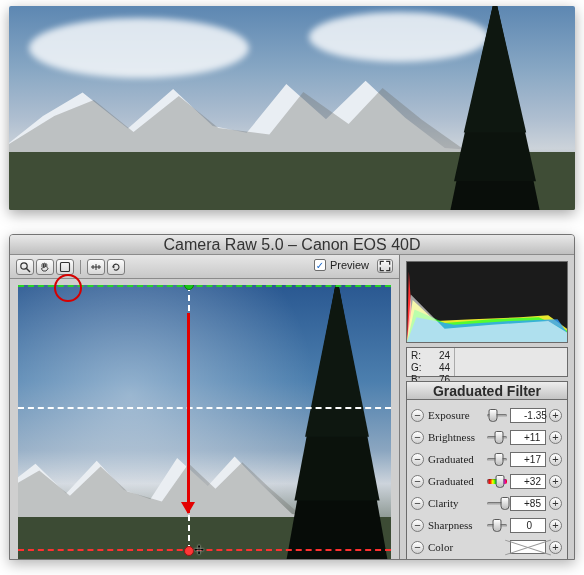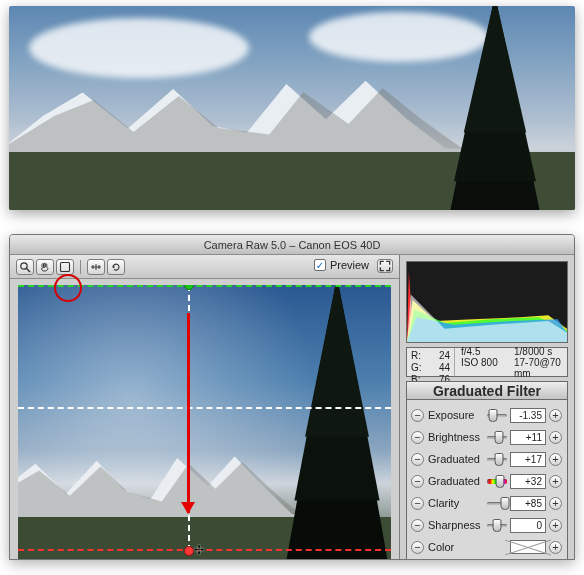--- a/index.html
+++ b/index.html
@@ -14,21 +14,21 @@
   .c1 { width:220px; height:60px; top:12px; left:20px; }
   .c2 { width:180px; height:50px; top:6px; left:300px; }
   .ridge { position:absolute; bottom:52px; left:0; right:0; height:84px; background:#e9eef3; clip-path:polygon(0% 82%, 6% 50%, 13% 22%, 21% 65%, 29% 18%, 36% 62%, 42% 70%, 49% 12%, 56% 54%, 63% 8%, 70% 52%, 77% 88%, 100% 100%, 0% 100%); }
   .rock { position:absolute; bottom:54px; left:0; right:0; height:80px; background:#6d6d68; opacity:.35; clip-path:polygon(0% 85%, 8% 50%, 15% 30%, 22% 70%, 30% 25%, 37% 65%, 46% 73%, 52% 20%, 60% 60%, 66% 15%, 73% 55%, 80% 90%, 100% 100%, 0% 100%); }
   .tree { position:absolute; right:0; top:-10px; bottom:-20px; width:160px; }
   .tree svg { width:100%; height:100%; }
   .grass { position:absolute; bottom:0; left:0; right:0; height:58px; background:#3f4d36; }
 
   
   .app { margin: 24px 9px 0 9px; border:1px solid #747474; border-radius:4px 4px 0 0; overflow:hidden; box-shadow: 0 4px 14px rgba(0,0,0,0.3); position:relative; height:326px; background:#cfcfcf;}
-  .titlebar { height:20px; background:linear-gradient(#e9e9e9,#bfbfbf); border-bottom:1px solid #8b8b8b; text-align:center; font-size:11px; color:#333; line-height:20px; position:relative;}
+  .titlebar { height:20px; background:linear-gradient(#e9e9e9,#bfbfbf); border-bottom:1px solid #8b8b8b; text-align:center; font-size:16px; color:#333; line-height:20px; position:relative;}
   .body { display:flex; height:306px;}
   .left { width:390px; background:#cfcfcf; position:relative; border-right:1px solid #7e7e7e;}
   .toolbar { height:24px; background:linear-gradient(#e6e6e6,#c8c8c8); border-bottom:1px solid #8b8b8b; display:flex; align-items:center; padding:0 6px; gap:2px; position:relative;}
   .tbtn { width:18px; height:16px; border:1px solid #7d7d7d; border-radius:3px; background:linear-gradient(#fcfcfc,#d7d7d7); display:flex; align-items:center; justify-content:center; cursor:pointer; position:relative;}
   .tbtn svg { width:12px; height:12px; }
   .sep { width:1px; height:14px; background:#8b8b8b; margin:0 4px;}
   .circle-hi { position:absolute; width:28px; height:28px; border:2px solid #d60000; border-radius:50%; left:44px; top:19px; z-index:30; pointer-events:none;}
   .preview-box { position:absolute; right:30px; top:4px; display:flex; align-items:center; gap:4px; font-size:11px;}
   .chk { width:12px; height:12px; border:1px solid #6d6d6d; border-radius:2px; background:#fff; display:flex; align-items:center; justify-content:center; cursor:pointer;}
   .chk::after { content:"✓"; font-size:10px; color:#1a67c9; }
@@ -61,26 +61,26 @@
   .rgb { width:48px; border-right:1px solid #aaa; padding:2px 4px; line-height:1.2;}
   .rgb-row { display:flex; justify-content:space-between;}
   .exif { flex:1; display:grid; grid-template-columns:1fr 1fr; align-content:center; padding:2px 6px; gap:0 6px;}
   .panel-h { margin:0 6px; height:18px; background:linear-gradient(#eeeeee,#c3c3c3); border:1px solid #6b6b6b; border-bottom:none; font-size:14px; text-align:center; line-height:18px; font-weight:bold; color:#2b2b2b;}
   .mode { margin:0 6px; border:1px solid #6b6b6b; border-top:none; border-bottom:none; background:#d9d9d9; height:20px; display:flex; align-items:center; justify-content:center; gap:12px; font-size:11px;}
   .radio { width:12px; height:12px; border:1px solid #555; border-radius:50%; background:radial-gradient(#fff,#cfcfcf); display:inline-block; position:relative; vertical-align:middle; cursor:pointer;}
   .radio.checked::after{content:""; position:absolute; inset:2px; border-radius:50%; background:radial-gradient(#5aa6ff,#0d4ea8);}
   .sliders { margin:0 6px; border:1px solid #6b6b6b; background:#d9d9d9; padding:4px 4px 2px 4px;}
   .srow { display:grid; grid-template-columns:14px 56px 1fr 36px 14px; align-items:center; gap:3px; height:22px;}
   .pm { width:13px; height:13px; border:1px solid #7a7a7a; border-radius:50%; background:linear-gradient(#fff,#d2d2d2); display:flex; align-items:center; justify-content:center; font-size:11px; line-height:1; color:#333; cursor:pointer;}
-  .lab { font-size:11px; text-align:left;}
+  .lab { font-size:11px; text-align:left;font-family:Liberation Serif, serif;}
   .track { height:12px; position:relative;}
   .track .bar { position:absolute; top:5px; left:0; right:0; height:3px; background:linear-gradient(#9c9c9c,#c4c4c4); border-radius:2px; box-shadow:inset 0 1px 1px rgba(0,0,0,0.3);}
   .sat .bar { background:linear-gradient(90deg,#7f7f7f,#ff0000,#ffff00,#00ff00,#00ffff,#0000ff,#ff00ff,#ff0000); height:5px; top:4px; border-radius:2px;}
   .thumb { position:absolute; top:0; width:9px; height:13px; background:linear-gradient(#fefefe,#bdbdbd); border:1px solid #5a5a5a; border-radius:2px 2px 4px 4px; transform:translateX(-50%); cursor:pointer;}
-  .val { width:36px; height:15px; border:1px solid #6d6d6d; background:#fff; font-size:10px; text-align:right; padding:0 3px; line-height:14px;}
+  .val { width:36px; height:15px; border:1px solid #6d6d6d; background:#fff; font-size:10px; text-align:right; padding:0 13px; line-height:14px;}
   .colorrow { display:grid; grid-template-columns:14px 56px 1fr 36px 14px; align-items:center; gap:3px; height:22px;}
   .swatch { width:36px; height:14px; border:1px solid #6d6d6d; background:#fff; position:relative;}
   .swatch::before, .swatch::after { content:""; position:absolute; background:#999; height:1px; width:140%; top:50%; left:-20%;}
   .swatch::before { transform:rotate(18deg);} .swatch::after{ transform:rotate(-18deg);}
   .colorrow .track .bar { background:#d9d9d9; box-shadow:none; height:0;}
 </style>
 </head>
 <body>
 <div class="wrap">
 
@@ -186,26 +186,20 @@
               </div>
           <div class="rgb-row">
                 <span>G:</span>
                 <span>44</span>
               </div>
           <div class="rgb-row">
                 <span>B:</span>
                 <span>76</span>
               </div>
         </div>
-        <div class="exif">
-          <span>f/4.5</span>
-          <span>1/8000 s</span>
-          <span>ISO 800</span>
-          <span>17-70@70 mm</span>
-        </div>
       </div>
       <div class="panel-h">Graduated Filter</div>
       <div class="sliders" id="sliders">
             <div class="srow">
               <div class="pm">−</div>
               <div class="lab">Exposure</div>
               <div class="track ">
                 <div class="bar"></div>
                 <div class="thumb" style="left:30%"></div>
               </div>

